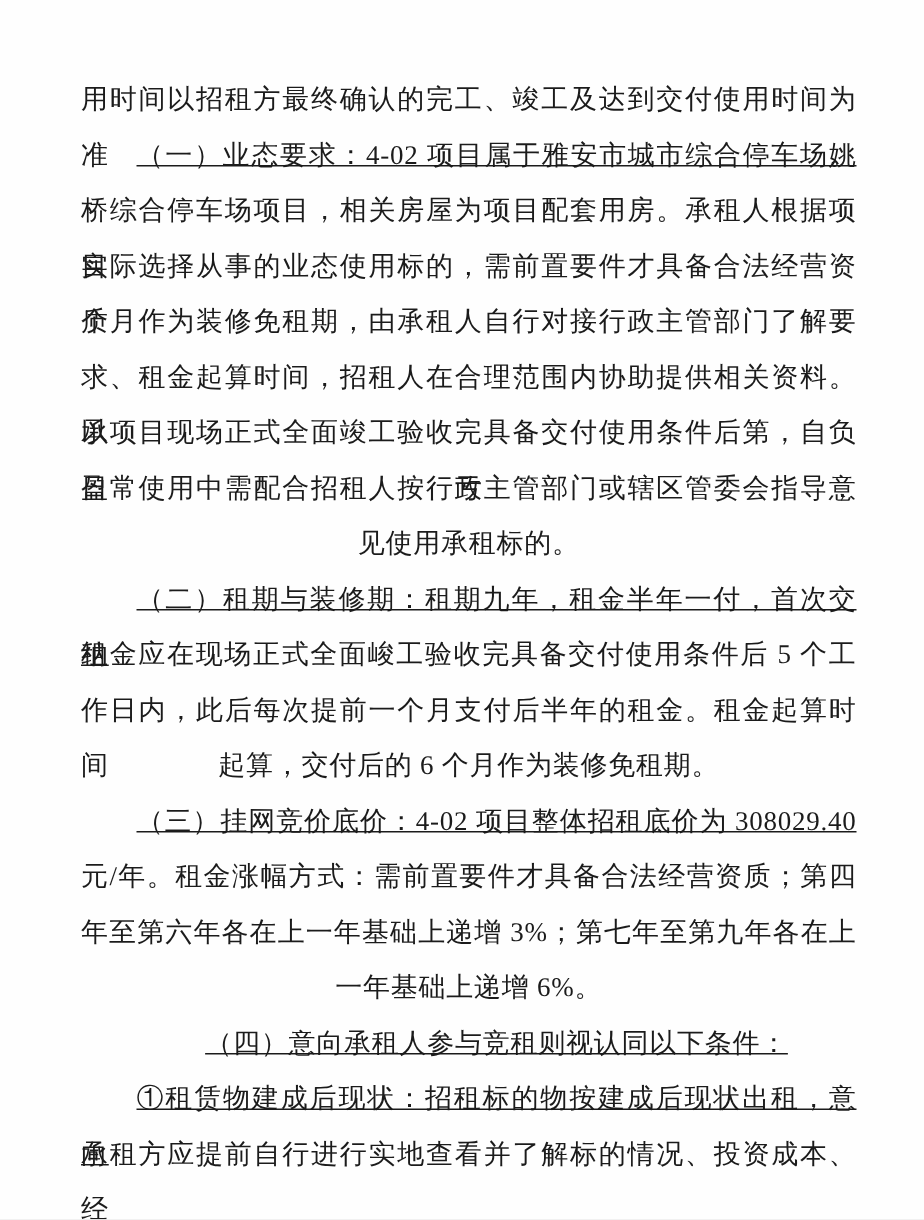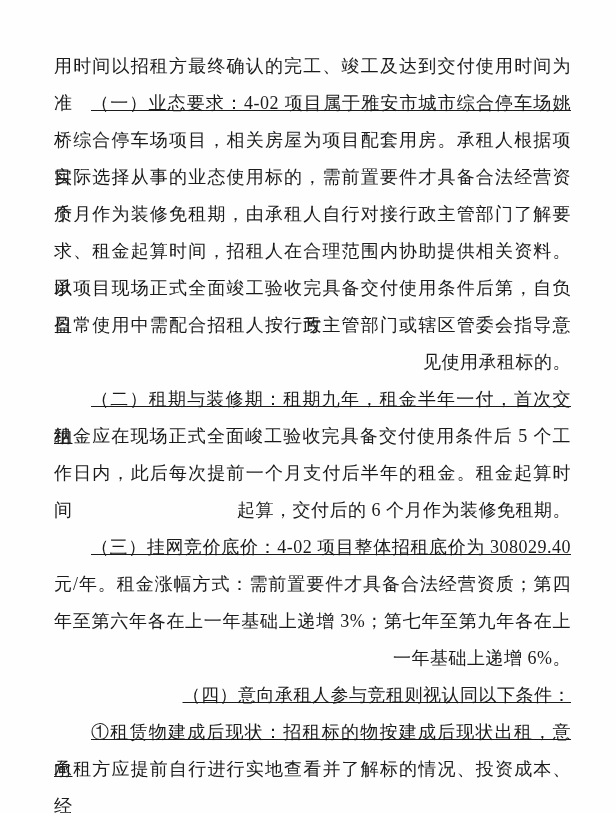--- a/index.html
+++ b/index.html
@@ -18,21 +18,21 @@
     overflow: hidden;
     font-family: "Liberation Serif", "DejaVu Serif", serif;
     color: #1b1b1b;
   }
   .doc-line {
     font-size: 18px;
     line-height: 37px;
     height: 37px;
     letter-spacing: 0.5px;
     white-space: normal;
-    text-align: right;
+    text-align: center;
   }
   .doc-line.fill {
     text-align: justify;
     text-align-last: justify;
     text-justify: inter-character;
   }
   .doc-line.indent {
     text-indent: 37px;
     text-decoration: underline;
   }

